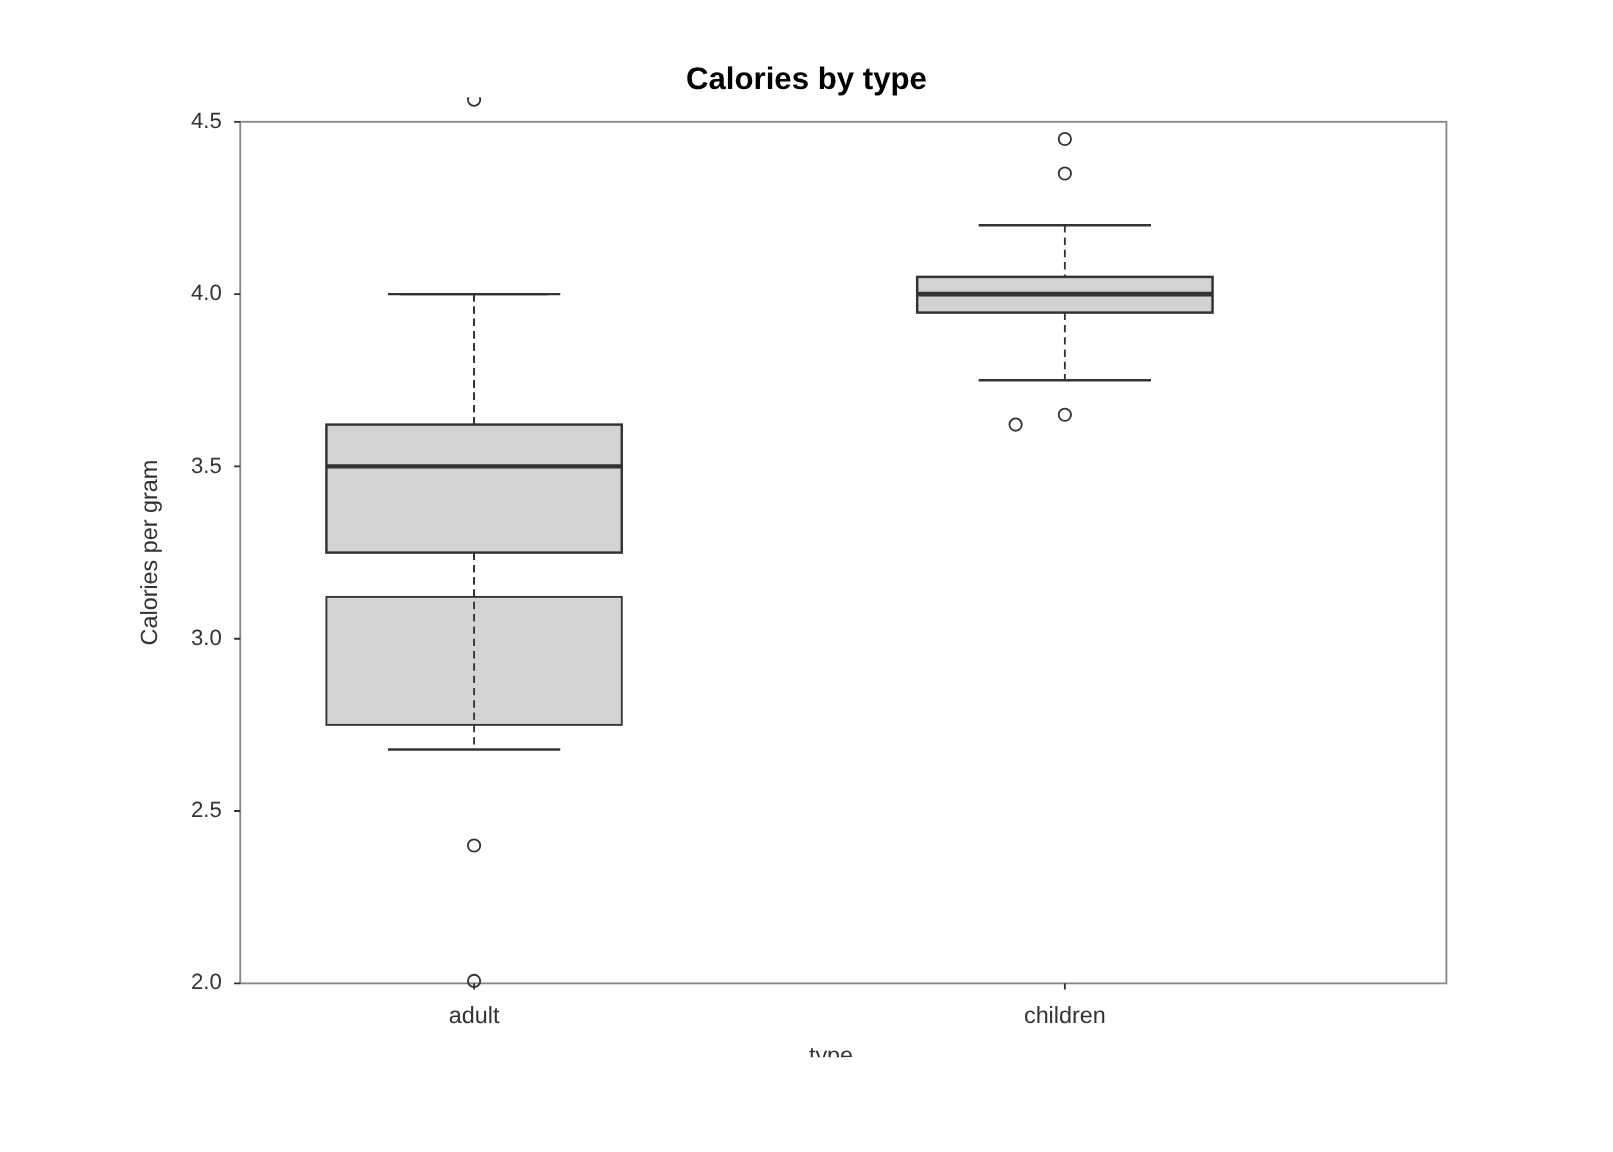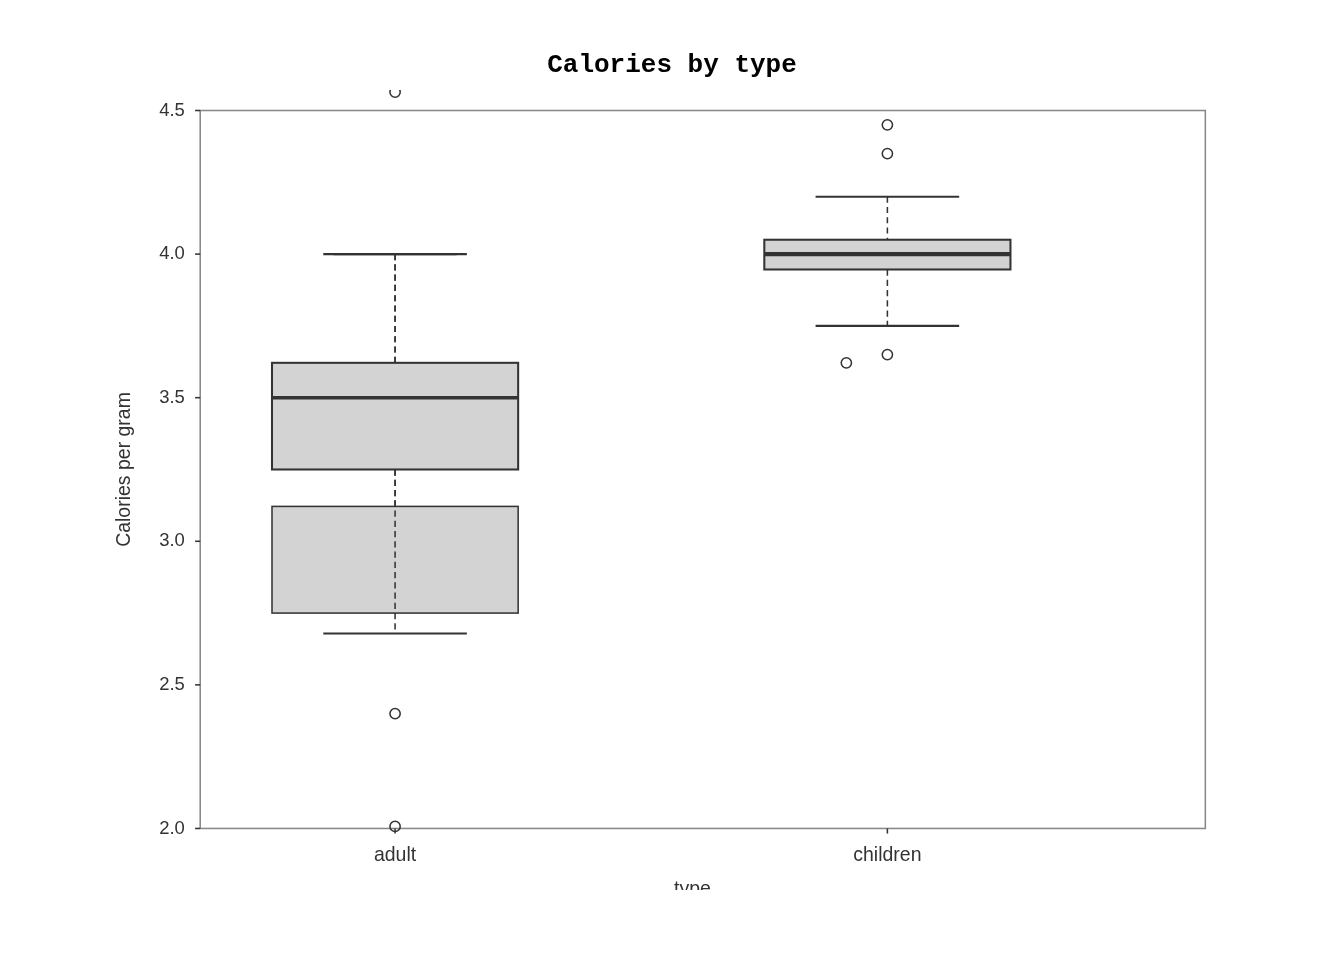--- a/index.html
+++ b/index.html
@@ -14,22 +14,21 @@
     }
     .chart-container {
       width: 1200px;
       height: 860px;
       position: relative;
     }
     .chart-title {
       text-align: center;
       font-size: 26px;
       font-weight: bold;
-      margin-bottom: 10px;
-      font-family: Liberation Mono, monospace;
+      font-family: Liberation Sans, sans-serif;
     }
     .chart-area {
       position: relative;
       width: 100%;
       height: 800px;
     }
     svg.main-svg {
       width: 100%;
       height: 100%;
     }

